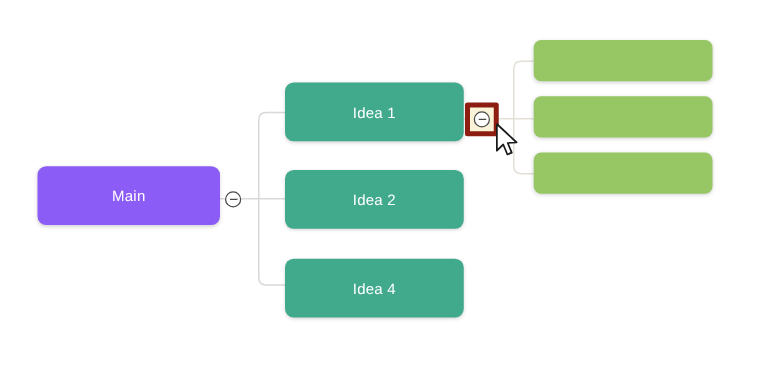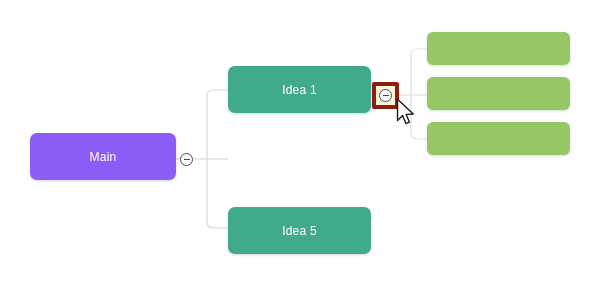--- a/index.html
+++ b/index.html
@@ -160,22 +160,25 @@
     <span class="node-label">Main</span>
   </div>
 
   <div class="collapse-toggle" id="collapse-toggle-root">
     <span class="minus-bar"></span>
   </div>
 
   <div class="node node-idea node-idea-1">
     <span class="node-label">Idea 1</span>
   </div>
+  <div class="node node-idea node-idea-2">
+    <span class="node-label">Idea 2</span>
+  </div>
   <div class="node node-idea node-idea-3">
-    <span class="node-label">Idea 5</span>
+    <span class="node-label">Idea 4</span>
   </div>
 
   <div class="node node-leaf node-leaf-1">
     <span class="node-label"></span>
   </div>
   <div class="node node-leaf node-leaf-2">
     <span class="node-label"></span>
   </div>
   <div class="node node-leaf node-leaf-3">
     <span class="node-label"></span>

